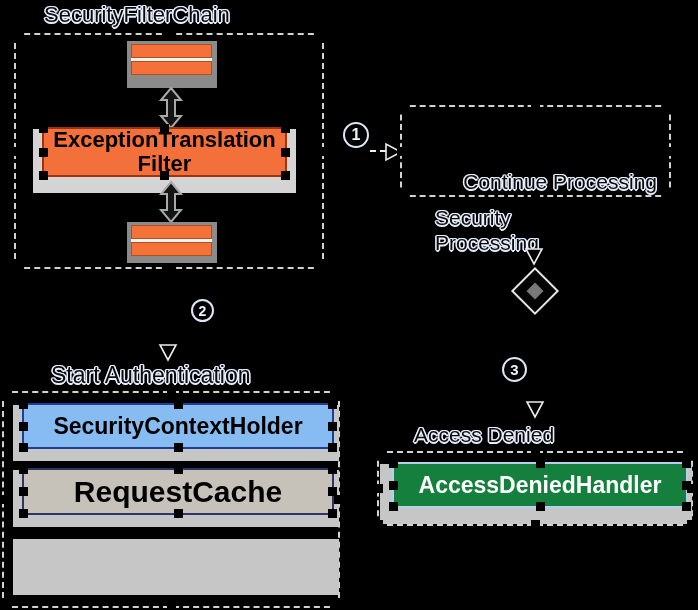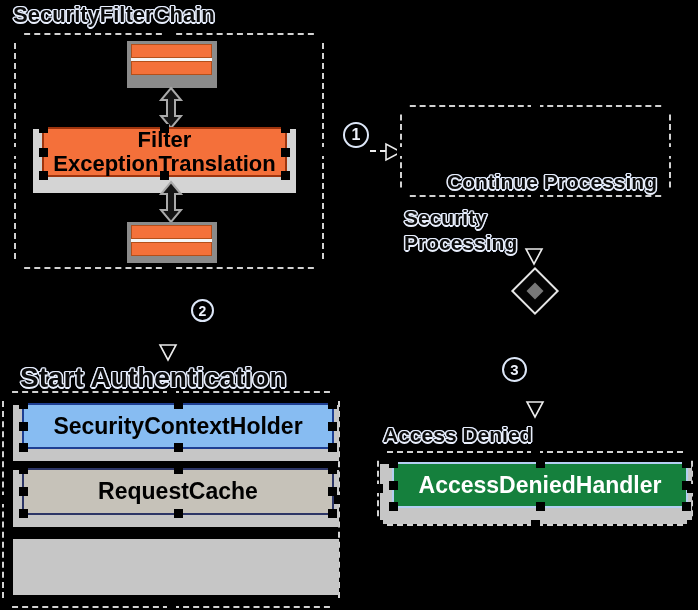--- a/index.html
+++ b/index.html
@@ -11,25 +11,26 @@
     width: 698px;
     height: 610px;
     background: #000;
     overflow: hidden;
   }
 
   
   .halo {
     position: absolute;
     color: #0c0c0c;
-    font-weight: 700;
+    font-weight: 400;
     white-space: nowrap;
     text-shadow:
       -1.5px 0 0 #e9effc, 1.5px 0 0 #e9effc, 0 -1.5px 0 #e9effc, 0 1.5px 0 #e9effc,
       -1px -1px 0 #ccd8f2, 1px -1px 0 #ccd8f2, -1px 1px 0 #ccd8f2, 1px 1px 0 #ccd8f2;
+    margin-left: 31px;
   }
 
   .dashedbox {
     position: absolute;
     border: 2px dashed #d2d2d2;
     background: transparent;
   }
 
   
   .panel { position: absolute; background: #c6c6c6; }
@@ -40,21 +41,21 @@
     position: absolute;
     display: flex;
     align-items: center;
     justify-content: center;
     text-align: center;
     font-weight: 700;
     color: #000;
   }
   .node.orange { background: #f4703a; border: 2px solid #9e340d; font-size: 22px; line-height: 24px; }
   .node.blue   { background: #87bcf2; border: 2px solid #1e3f93; font-size: 23px; }
-  .node.tan    { background: #c6c2b9; border: 2px solid #2c3566; font-size: 23px; }
+  .node.tan    { background: #c6c2b9; border: 2px solid #2c3566; font-size: 30px; }
   .node.navy   { background: #15803d; border: 2px solid #b5cff2; color: #fff; font-size: 23px; }
 
   .fbar  { position: absolute; left: 4px; width: 81px; height: 14px;
            background: #f4713a; border: 1px solid #b44f1a; }
   .fdiv  { position: absolute; left: 4px; width: 81px; height: 3px; background: #f6f6f6; }
 
   .stepnum {
     position: absolute;
     border-radius: 50%;
     border: 2px solid #dde7f8;
@@ -114,22 +115,22 @@
       <div class="fbar" style="top:20px;"></div>
     </div>
 
     <svg style="left:143px; top:52px;" width="24" height="42" viewBox="0 0 24 42">
       <polygon points="12,1 22,13 16,13 16,29 22,29 12,41 2,29 8,29 8,13 2,13" fill="#141414" stroke="#a9a9a9" stroke-width="2"></polygon>
     </svg>
 
     <div class="panel light" style="left:17px; top:94px; width:263px; height:64px;"></div>
     <div class="node orange selectable" style="left:26px; top:92px; width:245px; height:50px;">
       <div>
+        <div>ExceptionTranslation</div>
         <div>Filter</div>
-        <div>ExceptionTranslation</div>
       </div>
     <div class="handle h-tl"></div>
         <div class="handle h-tm"></div>
         <div class="handle h-tr"></div>
         <div class="handle h-ml"></div>
         <div class="handle h-mr"></div>
         <div class="handle h-bl"></div>
         <div class="handle h-bm"></div>
         <div class="handle h-br"></div>
       </div>
@@ -184,21 +185,21 @@
   </svg>
 
   <div class="diamond"></div>
 
   <div class="stepnum" style="left:191px; top:299px; width:23px; height:23px; font-size:14px;">2</div>
 
   <svg style="left:158px; top:344px;" width="20" height="18" viewBox="0 0 20 18">
     <polygon points="2,1 18,1 10,16" fill="#000" stroke="#ececec" stroke-width="1.6"></polygon>
   </svg>
 
-  <div class="halo" style="left:20px; top:362px; font-size:28px;">Start Authentication</div>
+  <div class="halo" style="left:20px; top:362px; font-size:23px;">Start Authentication</div>
 
   <div class="dashedbox selectable" style="left:2px; top:391px; width:338px; height:217px;">
 
     <div class="panel" style="left:9px; top:12px; width:326px; height:56px;"></div>
     <div class="node blue selectable" style="left:18px; top:10px; width:312px; height:46px;">SecurityContextHolder<div class="handle h-tl"></div><div class="handle h-tm"></div><div class="handle h-tr"></div><div class="handle h-ml"></div><div class="handle h-mr"></div><div class="handle h-bl"></div><div class="handle h-bm"></div><div class="handle h-br"></div></div>
 
     <div class="panel" style="left:9px; top:77px; width:326px; height:57px;"></div>
     <div class="node tan selectable" style="left:18px; top:75px; width:312px; height:47px;">RequestCache<div class="handle h-tl"></div><div class="handle h-tm"></div><div class="handle h-tr"></div><div class="handle h-ml"></div><div class="handle h-mr"></div><div class="handle h-bl"></div><div class="handle h-bm"></div><div class="handle h-br"></div></div>
 
     <div class="panel" style="left:9px; top:146px; width:326px; height:56px;"></div>

